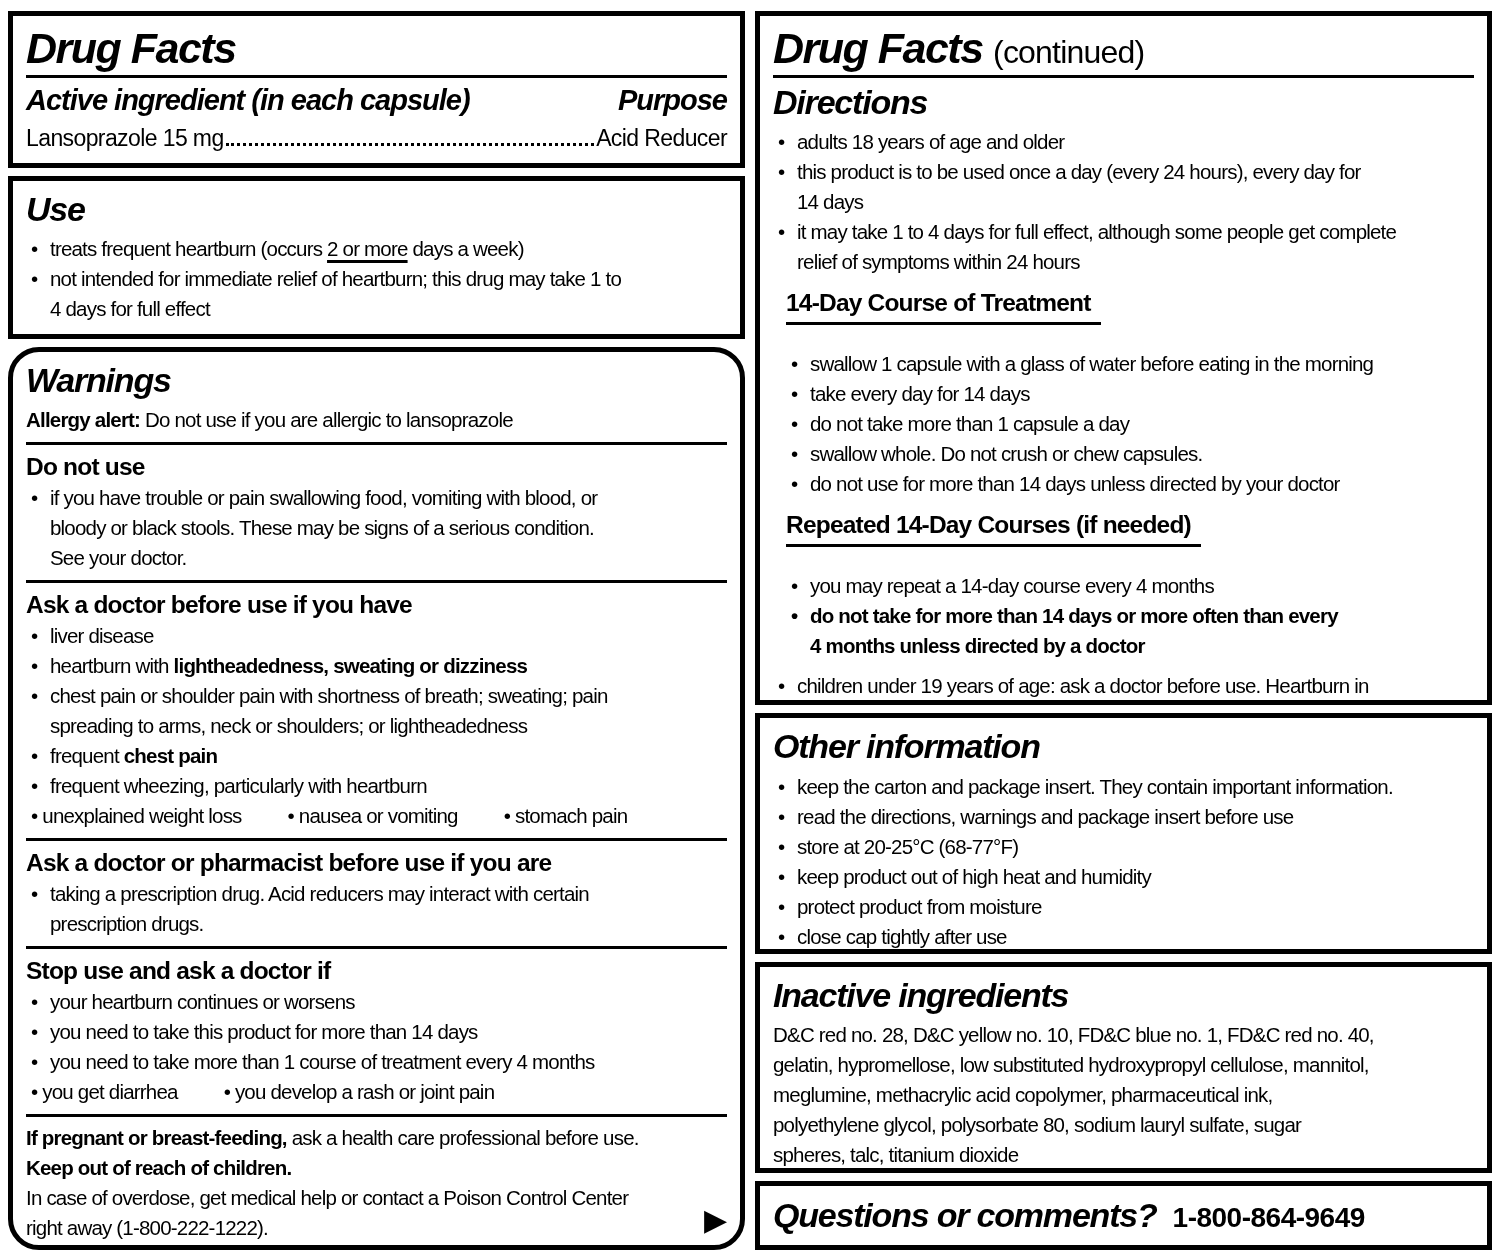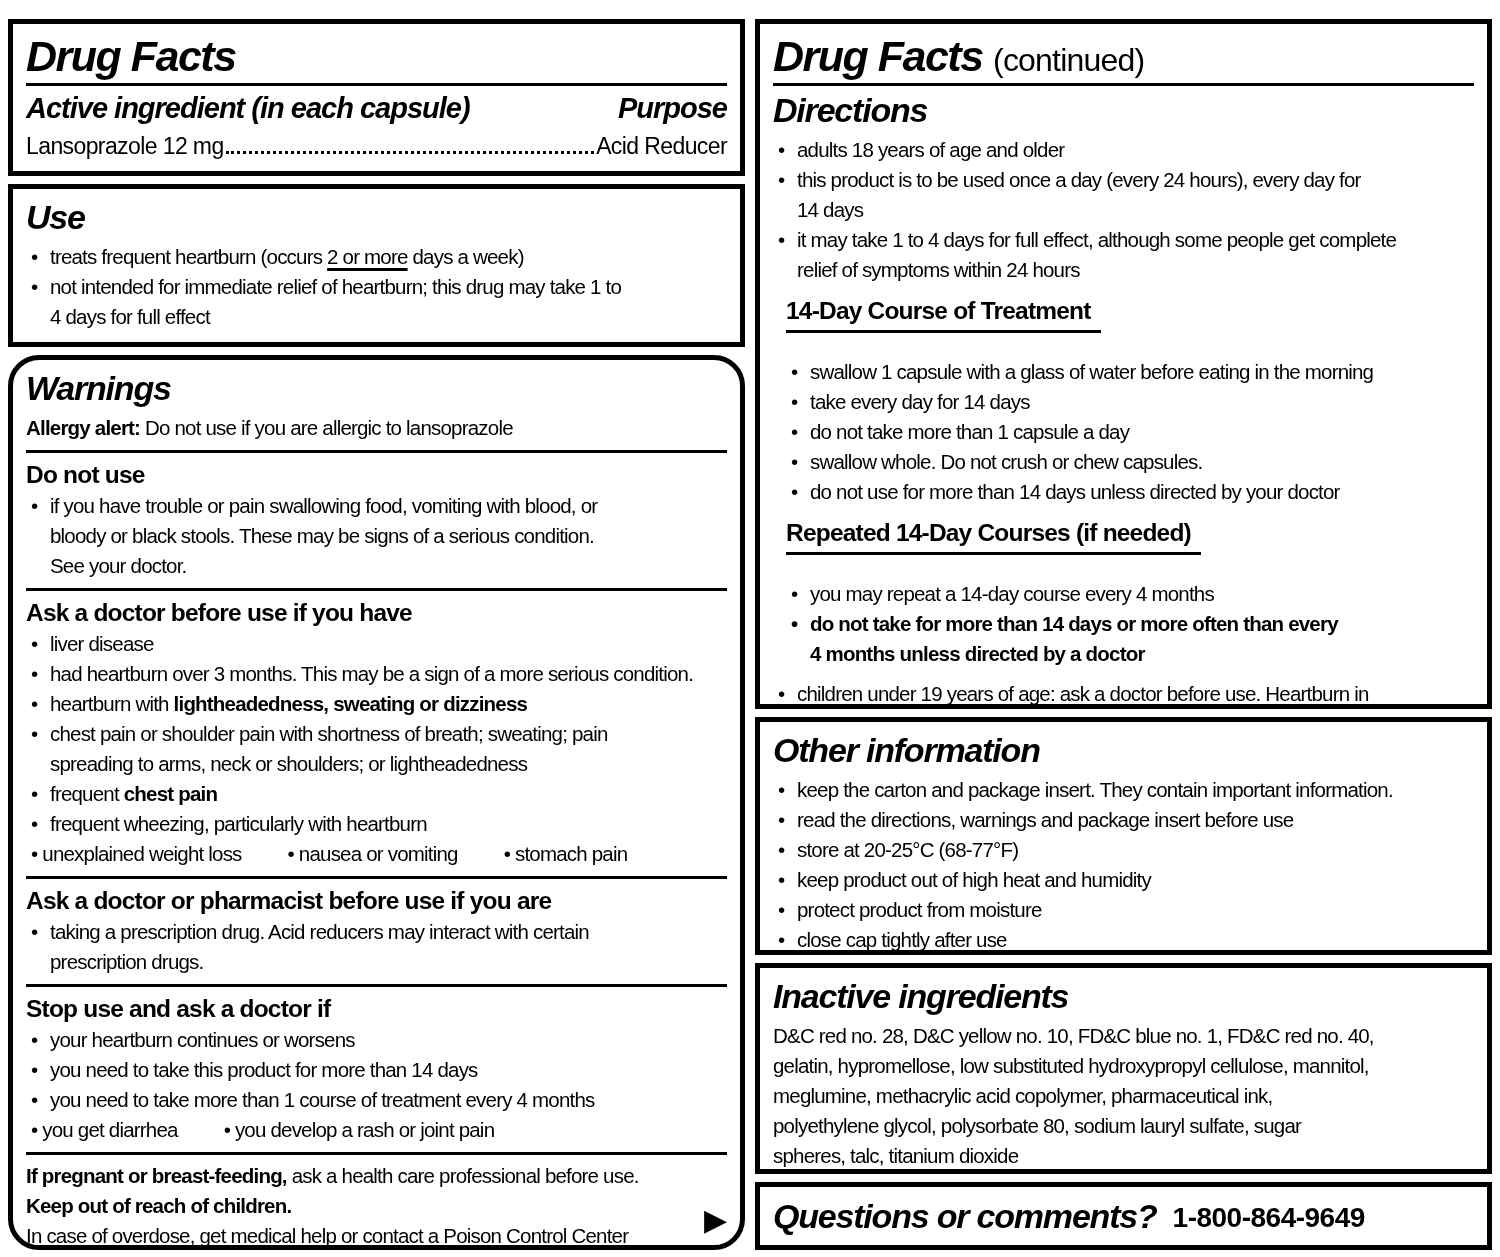--- a/index.html
+++ b/index.html
@@ -1,19 +1,19 @@
 <!DOCTYPE html>
 <html><head>
 <meta charset="utf-8">
 <style>
   * { margin:0; padding:0; box-sizing:border-box; }
   html,body { background:#fff; }
   body { width:1500px; height:1257px; color:#000;
          font-family:"Liberation Sans","DejaVu Sans",sans-serif; }
-  .sheet { width:1500px; height:1257px; padding:19px 8px 7px 8px; display:flex; gap:10px; overflow:hidden; background:#fff; }
+  .sheet { width:1500px; height:1257px; padding:11px 8px 7px 8px; display:flex; gap:10px; overflow:hidden; background:#fff; }
   .col { flex:1; min-width:0; display:flex; flex-direction:column; gap:8px; }
   .box { border:5px solid #000; background:#fff; padding:8px 13px 10px 13px; overflow:hidden; position:relative; }
   .grow { flex:1;border-radius:31px; }
   .push-bottom { margin-top:auto; }
 
   .title { font-size:43px; line-height:1.12; font-weight:700; font-style:italic; letter-spacing:-1.5px; }
   .title .cont { font-style:normal; font-weight:400; font-size:32px; letter-spacing:-0.8px; }
   .headrule { border:none; border-top:3px solid #000; margin:3px 0 5px 0; }
   .sep { border:none; border-top:3px solid #000; margin:7px 0 6px 0; }
 
@@ -55,21 +55,21 @@
   <div class="col">
 
     <section class="box">
       <div class="title">Drug Facts</div>
       <hr class="headrule">
       <div class="h2row">
         <span class="h2">Active ingredient (in each capsule)</span>
         <span class="h2">Purpose</span>
       </div>
       <div class="leader">
-        <span>Lansoprazole 12 mg</span>
+        <span>Lansoprazole 15 mg</span>
         <span class="dots"></span>
         <span>Acid Reducer</span>
       </div>
     </section>
 
     <section class="box">
       <div class="sec">Use</div>
       <ul>
         <li><span>treats frequent heartburn (occurs </span><span class="bu">2 or more</span><span> days a week)</span></li>
         <li>not intended for immediate relief of heartburn; this drug may take 1 to
@@ -86,21 +86,20 @@
       <ul>
         <li>if you have trouble or pain swallowing food, vomiting with blood, or
 bloody or black stools. These may be signs of a serious condition.
 See your doctor.</li>
       </ul>
 
       <hr class="sep">
       <div class="sh">Ask a doctor before use if you have</div>
       <ul>
         <li>liver disease</li>
-        <li>had heartburn over 3 months. This may be a sign of a more serious condition.</li>
         <li><span>heartburn with </span><span class="b">lightheadedness, sweating or dizziness</span></li>
         <li>chest pain or shoulder pain with shortness of breath; sweating; pain
 spreading to arms, neck or shoulders; or lightheadedness</li>
         <li><span>frequent </span><span class="b">chest pain</span></li>
         <li>frequent wheezing, particularly with heartburn</li>
         <li class="multi">
           <span class="item">unexplained weight loss</span>
           <span class="item">nausea or vomiting</span>
           <span class="item">stomach pain</span>
         </li>

